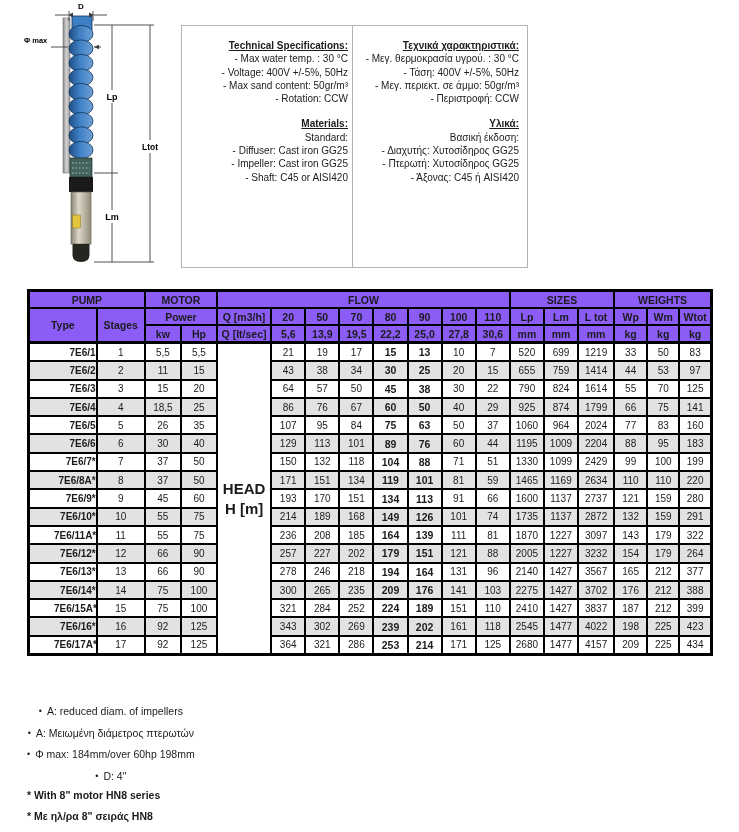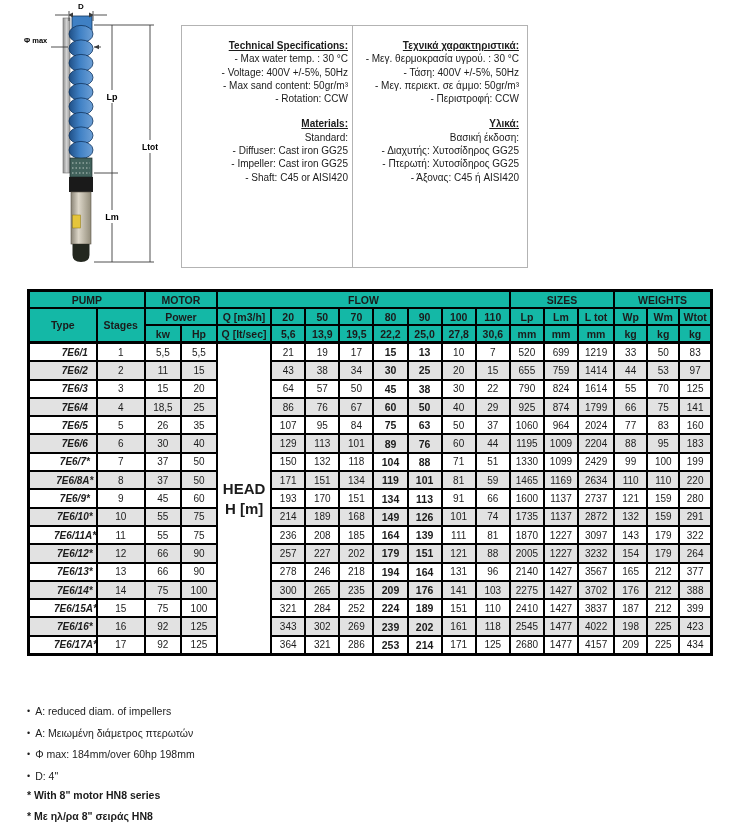--- a/index.html
+++ b/index.html
@@ -18,36 +18,36 @@
   #spec-gr{left:352px;}
   .spec-section{margin-bottom:12px;}
   .spec-heading{font-weight:bold;text-decoration:underline;}
   .spec-line{white-space:nowrap;}
 
   
   table.pump-table{position:absolute;left:27px;top:289px;width:686px;
         border-collapse:collapse;table-layout:fixed;text-align:center;
         border:3px solid #000;}
   .pump-table th,.pump-table td{border:2px solid #000;padding:0;overflow:hidden;}
-  .pump-table thead th{background:#14b8a6;font-weight:bold;font-size:10.5px;height:15px;}
+  .pump-table thead th{background:#8b5cf6;font-weight:bold;font-size:10.5px;height:15px;}
   .pump-table tbody td{font-size:10px;height:16.3px;background:#fff;}
   .pump-table tbody tr.alt td{background:#e2e2e2;}
   .pump-table tbody tr:first-child td{border-top:3px solid #000;}
-  .pump-table td.c-type{text-align:center;padding-left:24px;font-weight:bold;font-style:italic;}
+  .pump-table td.c-type{text-align:right;padding-left:24px;font-weight:bold;}
   .pump-table td.fb{font-weight:bold;font-size:10.5px;}
   .pump-table td.head-col{background:#fff !important;font-weight:bold;
         font-size:15px;line-height:1.3;vertical-align:middle;margin-top:38px;}
 
   
   .legend{position:absolute;left:27px;top:701px;width:700px;height:95px;font-size:10.5px;}
   .leg-col{position:absolute;top:4px;}
   .leg-col.c0{left:0;}
   .leg-col.c1{left:237px;}
   .leg-col.c2{left:475px;}
-  .leg-item{margin-bottom:9.5px;white-space:nowrap;}
+  .leg-item{margin-bottom:9.5px;white-space:nowrap;text-align:center;}
   .bullet{margin-right:5px;font-size:9px;vertical-align:1px;}
   .footnotes{position:absolute;left:27px;top:789px;font-size:10.5px;font-weight:bold;}
   .fn-line{margin-bottom:9px;white-space:nowrap;}
 </style>
 </head>
 <body>
 
 <div class="page">
 
   <div class="pump-figure">

